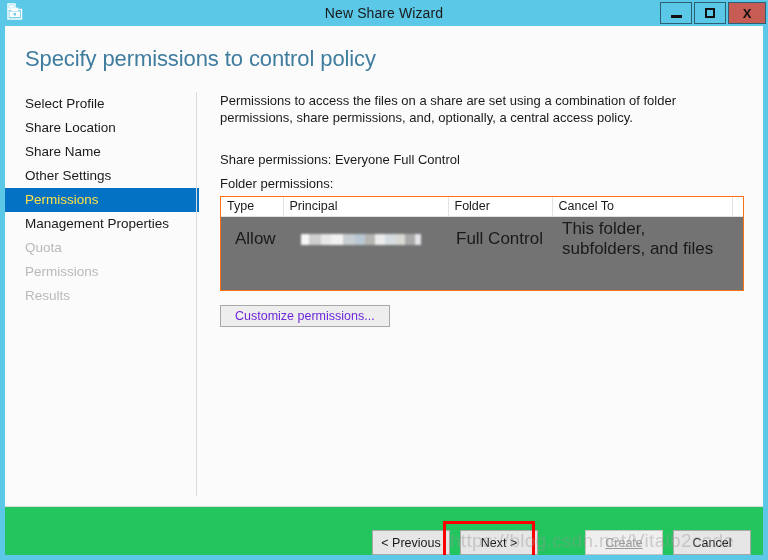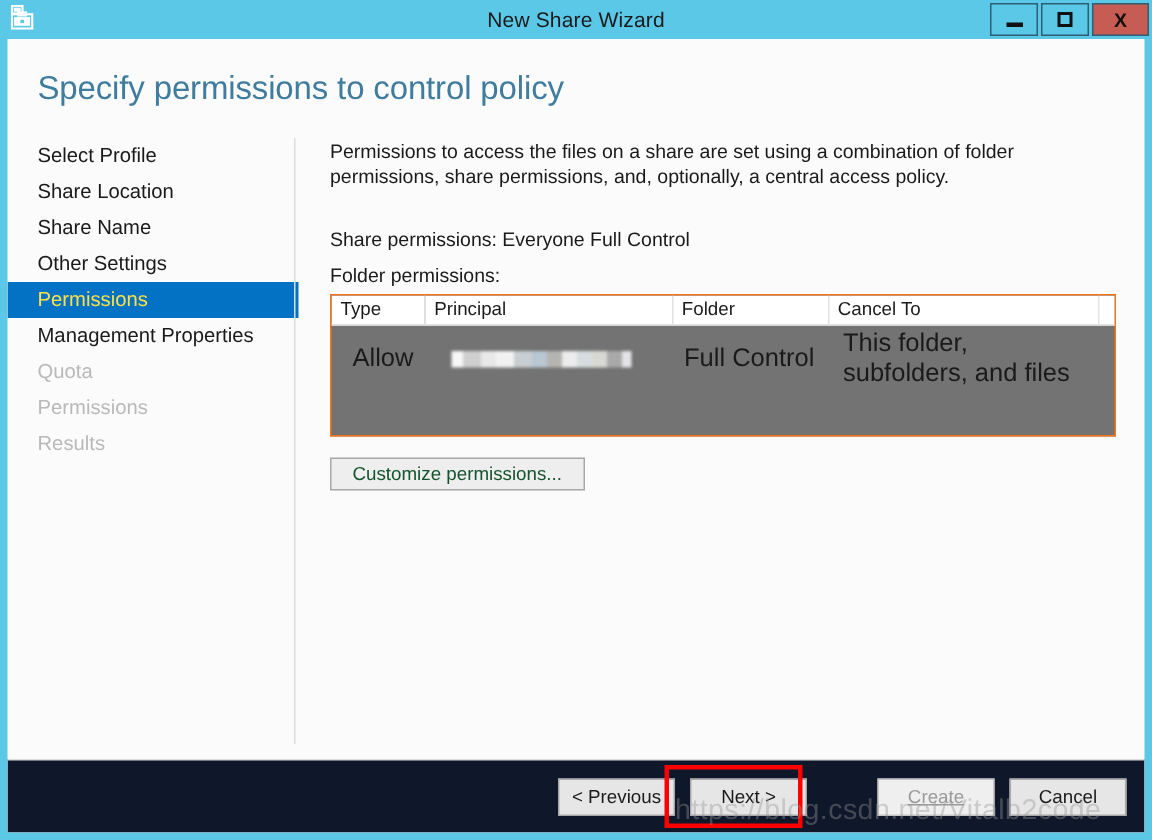--- a/index.html
+++ b/index.html
@@ -256,34 +256,34 @@
   .customize-btn {
     margin-top: 14px;
     display: inline-flex;
     align-items: center;
     justify-content: center;
     height: 22px;
     padding: 0 14px;
     border: 1px solid #a8a8a8;
     background: #eeeeee;
     font-size: 12.5px;
-    color: #14532d;
+    color: #6d28d9;
     font-family: "Liberation Sans", sans-serif;
     box-sizing: border-box;
     cursor: default;
   }
 
   
   .footer {
     flex: 0 0 48px;
     height: 48px;
-    background: #0f172a;
+    background: #22c55e;
     border-top: 1px solid #dcdcdc;
     display: flex;
-    align-items: center;
+    align-items: flex-end;
     justify-content: flex-end;
     padding-right: 12px;
     position: relative;
   }
   .btn {
     width: 78px;
     height: 25px;
     border: 1px solid #a8a8a8;
     background: #e6e6e6;
     font-size: 12.5px;

